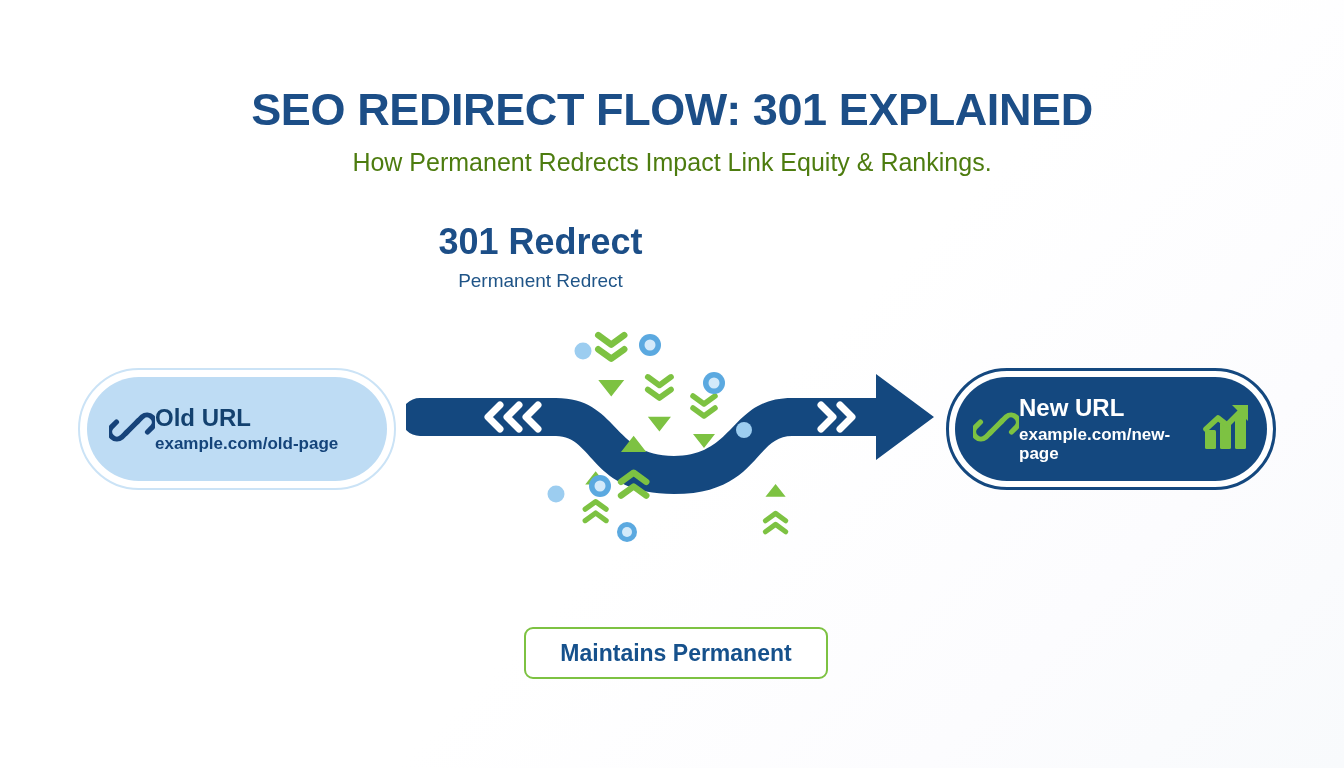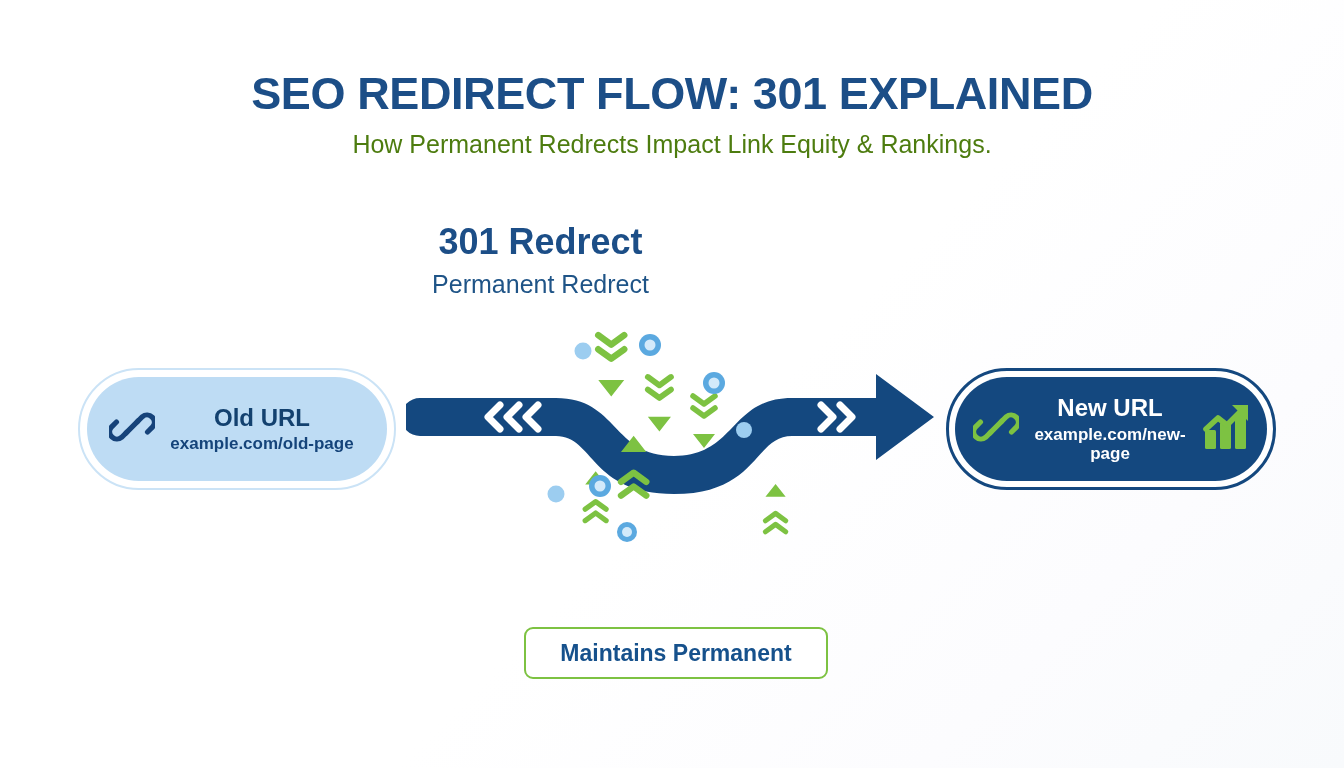--- a/index.html
+++ b/index.html
@@ -29,21 +29,21 @@
     left: 0;
     width: 1344px;
     text-align: center;
   }
   .title {
     font-size: 45px;
     font-weight: 700;
     letter-spacing: -0.4px;
     color: #1C4E87;
     line-height: 1.05;
-    margin: 0;
+    margin: 16px;
     white-space: nowrap;
   }
   .subtitle {
     font-size: 25px;
     font-weight: 400;
     color: #4d7c0f;
     margin: 14px 0 0 0;
     line-height: 1.1;
     white-space: nowrap;
   }
@@ -57,21 +57,21 @@
     text-align: center;
   }
   .center-title {
     font-size: 36px;
     font-weight: 700;
     color: #1C4E87;
     margin: 0;
     line-height: 1.1;
   }
   .center-sub {
-    font-size: 25px;
+    font-size: 19px;
     font-weight: 400;
     color: #1F5487;
     margin: 9px 0 0 0;
     line-height: 1.1;
   }
 
   
   .url-card {
     position: absolute;
     box-sizing: border-box;
@@ -112,21 +112,20 @@
     height: 100%;
     background: #14487F;
     border-radius: 999px;
     display: flex;
     align-items: center;
     padding: 0 12px 0 18px;
     box-sizing: border-box;
   }
   .card-text {
     flex: 1;
-    text-align: center;
     line-height: 1.12;
   }
   .card-label {
     font-size: 24px;
     font-weight: 700;
     display: block;
   }
   .card-url {
     font-size: 17px;
     font-weight: 700;

